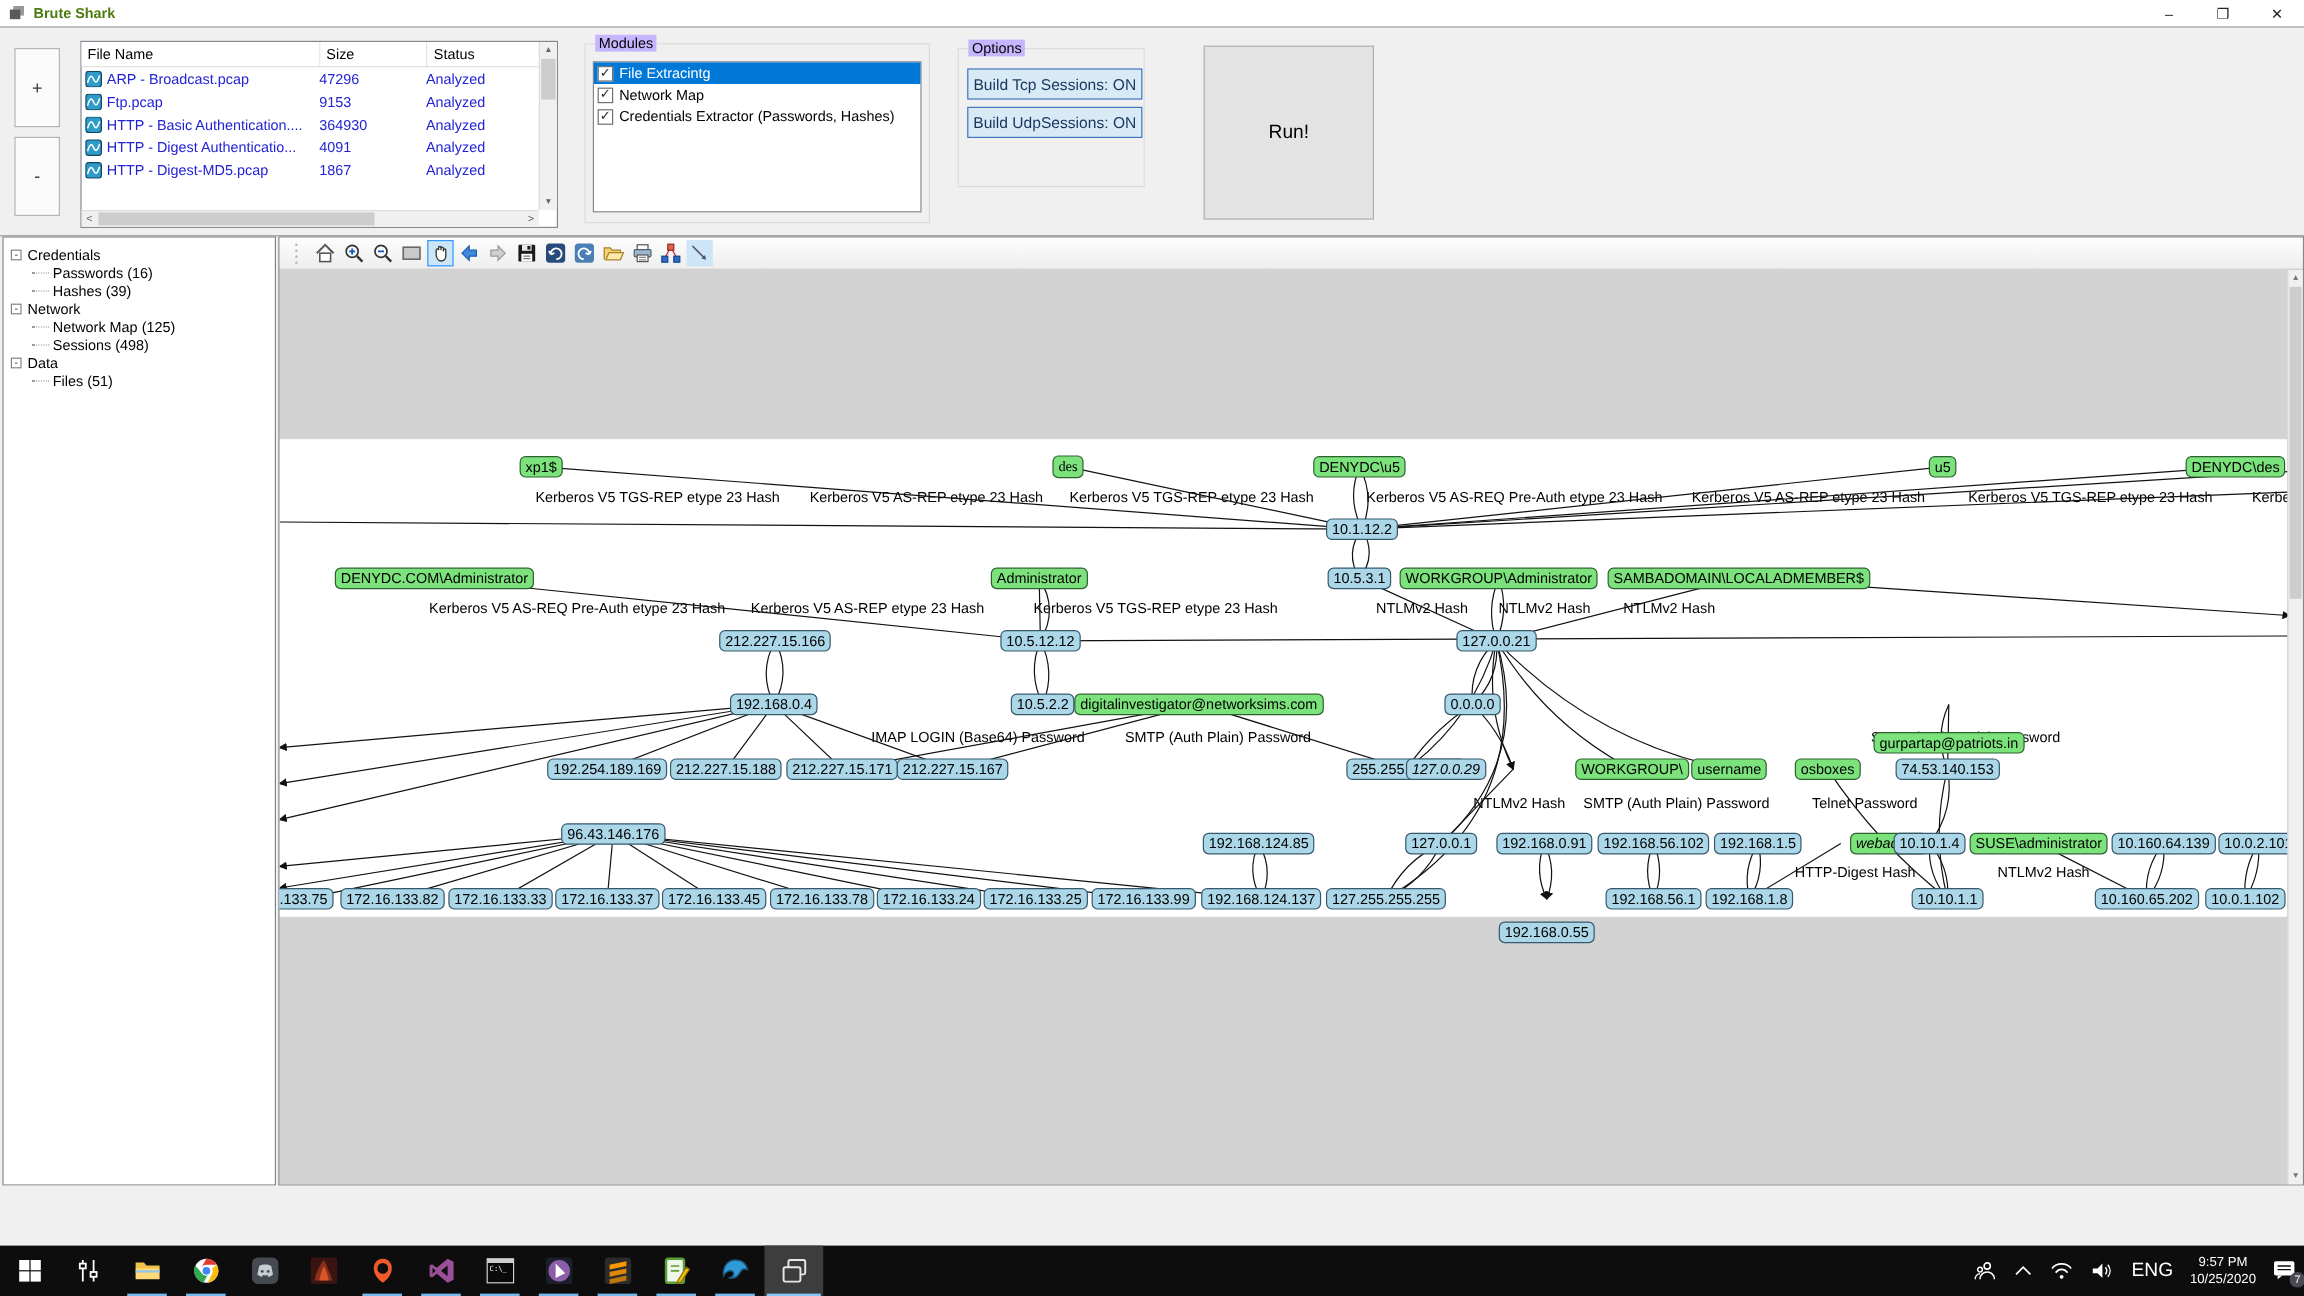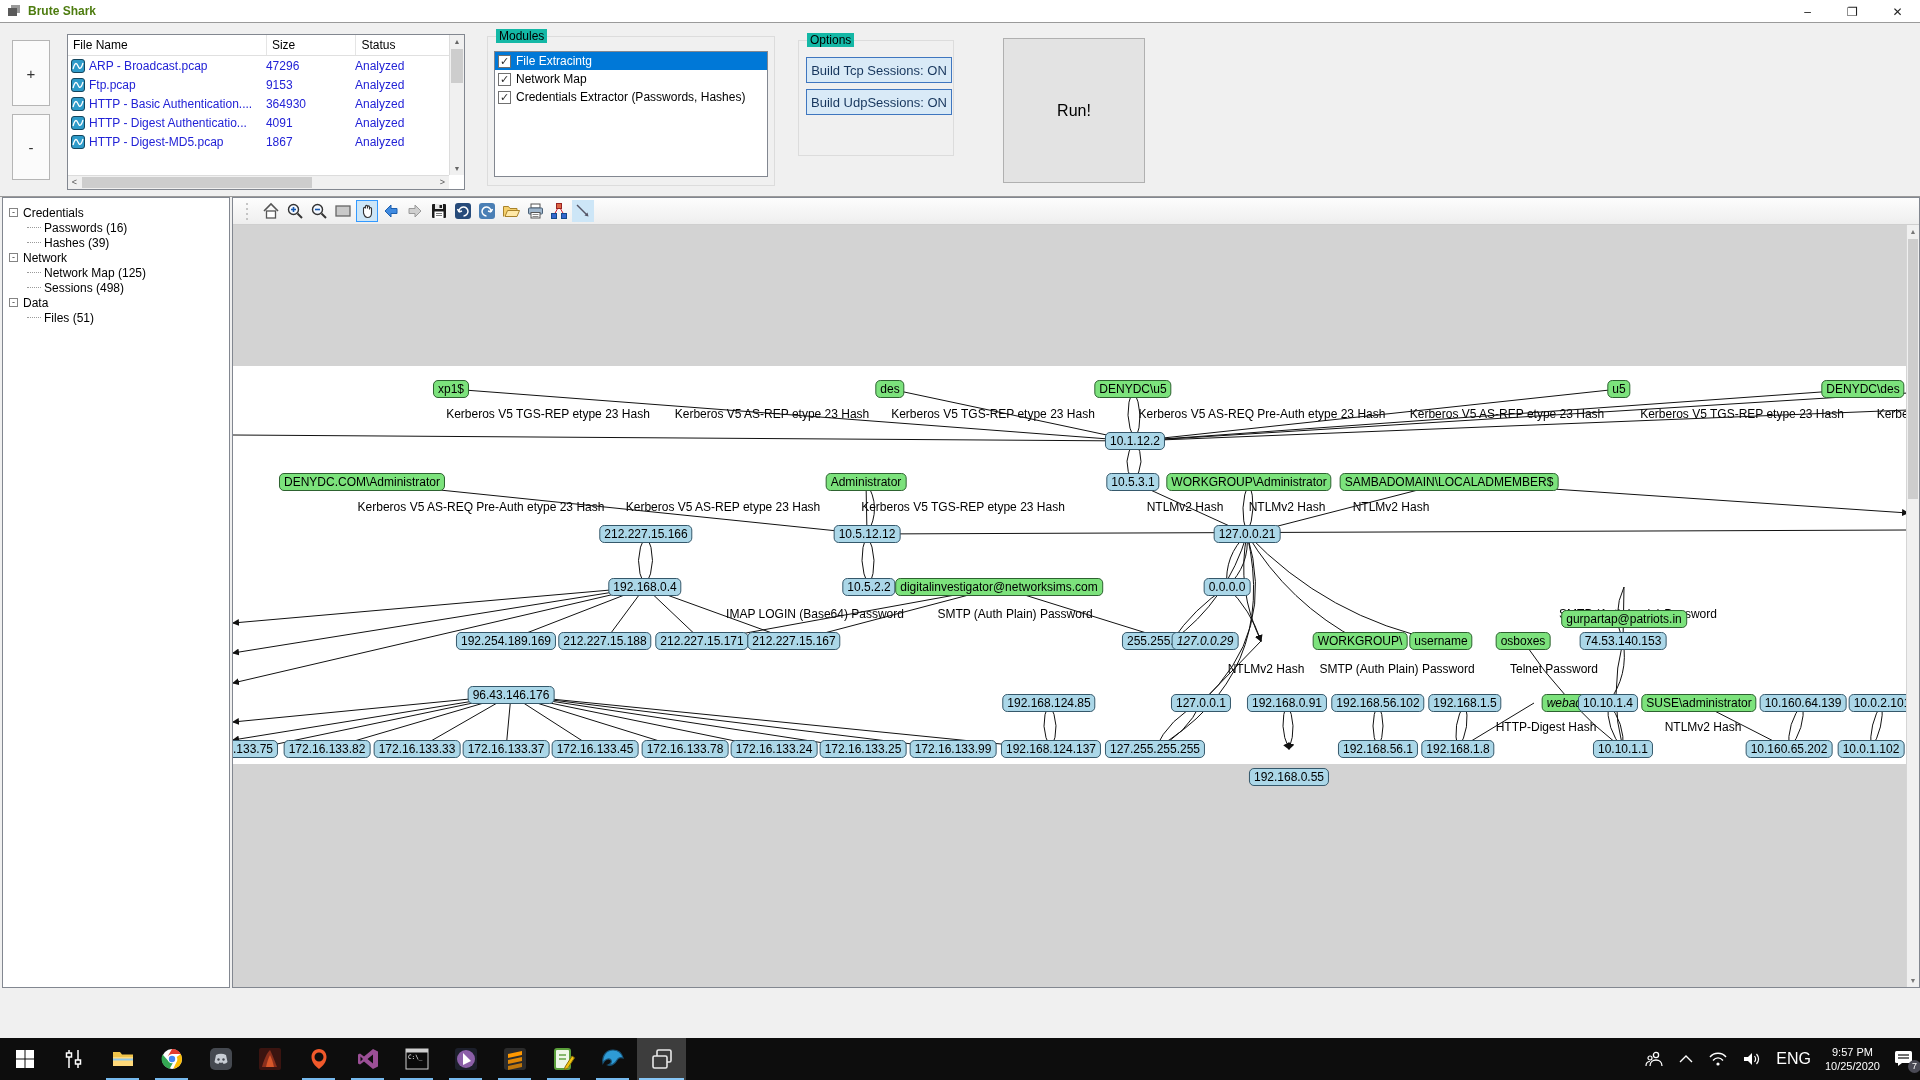--- a/index.html
+++ b/index.html
@@ -32,21 +32,21 @@
   .flcell-size { width:90px; }
   .flcell-status { width:95px; }
   .vscroll { position:absolute; right:0; top:0; bottom:14px; width:15px; background:#f0f0f0;
              border-left:1px solid #dcdcdc; font-size:7px; color:#666; text-align:center; }
   .vthumb { position:absolute; left:1px; right:1px; top:14px; height:34px; background:#cdcdcd; }
   .hscroll { position:absolute; left:0; bottom:0; right:15px; height:14px; background:#f0f0f0;
              border-top:1px solid #dcdcdc; font-size:9px; color:#555; }
   .hthumb { position:absolute; left:14px; top:1px; width:230px; height:11px; background:#cdcdcd; }
   .harrow { position:absolute; top:1px; width:13px; text-align:center; }
   .groupbox { position:absolute; border:1px solid #dcdcdc; }
-  .grouplabel { position:absolute; top:-8px; left:8px; background:#14b8a6; padding:0 3px; font-size:12px; color:#000; }
+  .grouplabel { position:absolute; top:-8px; left:8px; background:#c4b5fd; padding:0 3px; font-size:12px; color:#000; }
   .modlist { position:absolute; left:6px; top:14px; right:6px; bottom:8px; background:#fff; border:1px solid #828790; }
   .modrow { height:18px; display:flex; align-items:center; gap:5px; padding-left:3px; font-size:12px; color:#000; }
   .modrow.sel { background:#0078d7; color:#fff; }
   .chk { width:13px; height:13px; background:#fff; border:1px solid #707070; font-size:11px;
          line-height:11px; text-align:center; color:#2b2b2b; flex:none; }
   .optbtn { position:absolute; left:7px; width:146px; height:26px; background:#d9eaf7; border:1px solid #3f76bf;
             color:#17365d; font-size:13px; display:flex; align-items:center; justify-content:center; }
   .runbtn { position:absolute; left:1003px; top:14px; width:142px; height:145px; background:#e3e3e3;
             border:1px solid #b0b0b0; font-size:16px; color:#000; display:flex; align-items:center; justify-content:center; }
 
@@ -469,21 +469,21 @@
             <path d="M1375 478 Q1392.0072983948148 497.89979400169085 1390 524" fill="none" stroke="#111" stroke-width="1" marker-end="url(#arr)"></path>
             <path d="M1466 478 Q1511 501 1556 524" fill="none" stroke="#111" stroke-width="1" marker-end="url(#arr)"></path>
             <path d="M1570 478 Q1553.4332611957113 498.088383842173 1556 524" fill="none" stroke="#111" stroke-width="1" marker-end="url(#arr)"></path>
             <path d="M1570 478 Q1572.5667388042887 503.911616157827 1556 524" fill="none" stroke="#111" stroke-width="1" marker-end="url(#arr)"></path>
             <path d="M1649 478 Q1635.7193688667646 499.13941429422636 1638 524" fill="none" stroke="#111" stroke-width="1" marker-end="url(#arr)"></path>
             <path d="M1649 478 Q1651.2806311332354 502.86058570577364 1638 524" fill="none" stroke="#111" stroke-width="1" marker-end="url(#arr)"></path>
           </g>
       </svg>
       <div id="gnodes">
           <div class="gnode g" style="left: 218px; top: 164px;">xp1$</div>
-          <div class="gnode g" style="left: 657px; top: 164px;">des</div>
+          <div class="gnode g" style="left: 657px; top: 164px; font-family: Liberation Serif, serif;">des</div>
           <div class="gnode g" style="left: 900px; top: 164px;">DENYDC\u5</div>
           <div class="gnode g" style="left: 1386px; top: 164px;">u5</div>
           <div class="gnode g" style="left: 1630px; top: 164px;">DENYDC\des</div>
           <div class="gnode b" style="left: 902px; top: 216px;">10.1.12.2</div>
           <div class="gnode g" style="left: 129px; top: 257px;">DENYDC.COM\Administrator</div>
           <div class="gnode g" style="left: 633px; top: 257px;">Administrator</div>
           <div class="gnode b" style="left: 900px; top: 257px;">10.5.3.1</div>
           <div class="gnode g" style="left: 1016px; top: 257px;">WORKGROUP\Administrator</div>
           <div class="gnode g" style="left: 1216px; top: 257px;">SAMBADOMAIN\LOCALADMEMBER$</div>
           <div class="gnode b" style="left: 413px; top: 309px;">212.227.15.166</div>

